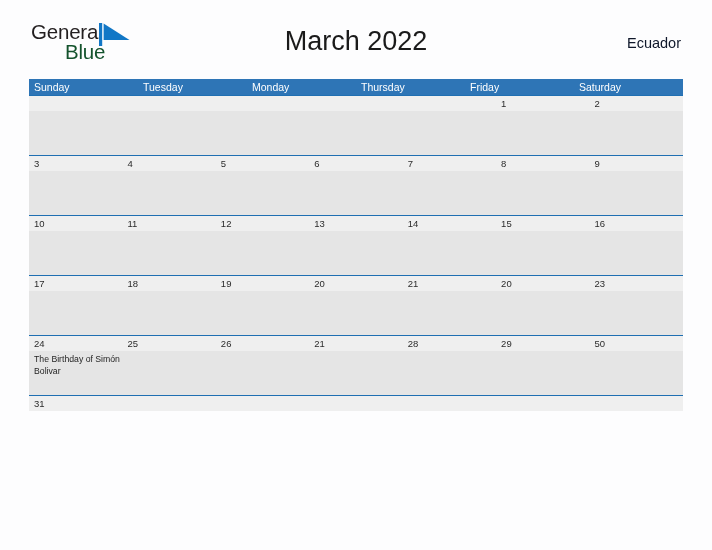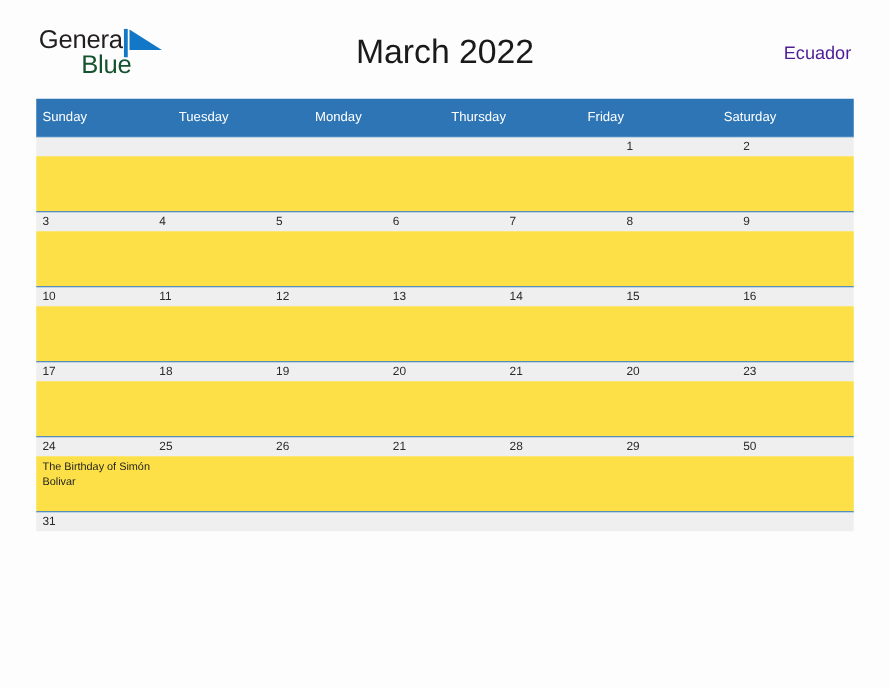--- a/index.html
+++ b/index.html
@@ -72,36 +72,36 @@
     color: #1a1a1a;
     letter-spacing: 0px;
     font-weight: 400;
   }
 
   .locale {
     position: absolute;
     right: 2px;
     top: 35px;
     font-size: 14.5px;
-    color: #4c1d95;
+    color: #0f172a;
     margin-left: 43px;
   }
 
   
   .calendar {
     position: absolute;
     left: 29px;
     top: 79px;
     width: 654px;
   }
 
   .weekday-row {
     display: flex;
     background: #2e75b6;
-    height: 30px;
+    height: 16px;
     align-items: center;
   }
   .weekday {
     flex: 1 1 0;
     color: #ffffff;
     font-size: 10.5px;
     padding-left: 5px;
     box-sizing: border-box;
     line-height: 18px;
     white-space: nowrap;
@@ -124,21 +124,21 @@
     flex: 1 1 0;
     font-size: 9.5px;
     color: #2b2b2b;
     padding-left: 5px;
     box-sizing: border-box;
     line-height: 15px;
   }
 
   .event-area {
     display: flex;
-    background: #fde047;
+    background: #e5e5e5;
     height: 44px;
   }
   .event-cell {
     flex: 1 1 0;
     padding-left: 5px;
     padding-top: 3px;
     box-sizing: border-box;
     font-size: 8.7px;
     line-height: 11.5px;
     color: #1f1f1f;

